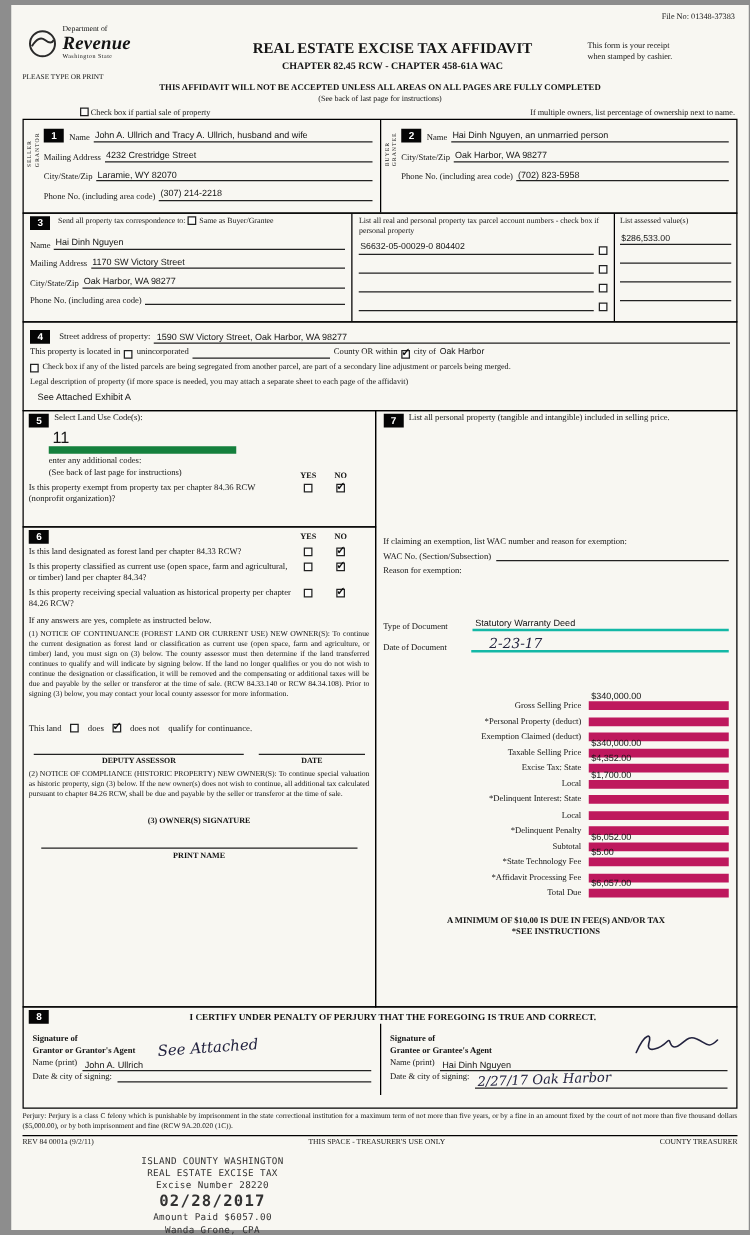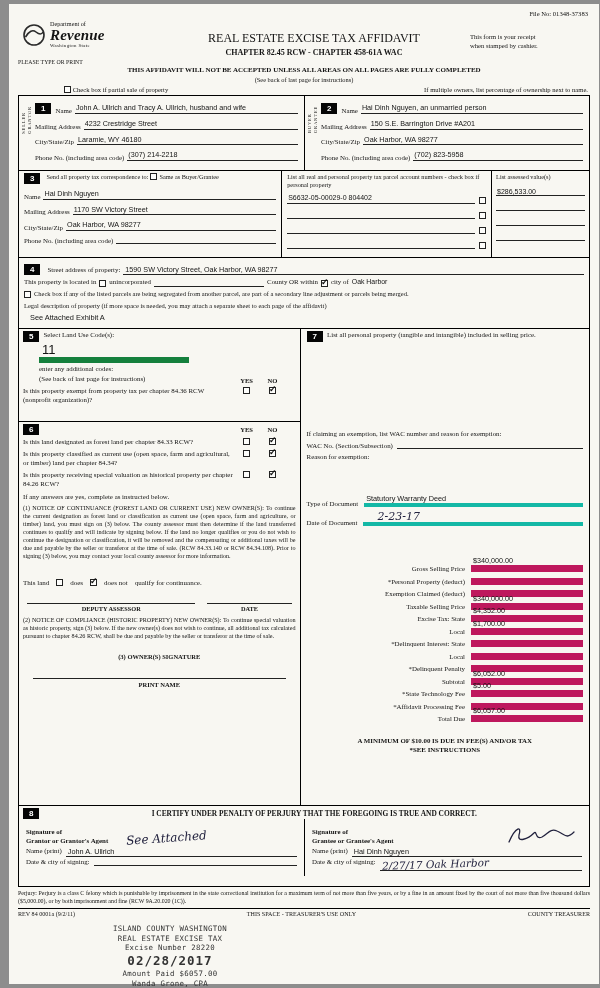--- a/index.html
+++ b/index.html
@@ -14,21 +14,21 @@
 .cb[data-checked="true"]::after{content:"✓";position:absolute;left:-1px;top:-4px;font-size:9px;font-weight:bold;color:#101010}
 
 
 .hdr{position:relative;height:86px}
 .file-no{position:absolute;top:1px;right:2px;font-size:6.6px}
 .logo{position:absolute;left:4px;top:12px;display:flex;align-items:center;gap:4px}
 .lg-dept{font-size:6.2px;line-height:1.1}
 .lg-name{font-size:15px;font-weight:bold;font-style:italic;line-height:1;letter-spacing:.2px}
 .lg-state{font-size:4.8px;line-height:1.3;letter-spacing:.4px}
 .titles{position:absolute;left:160px;right:140px;top:22px;text-align:center}
-.title{font-size:12px;font-weight:normal;white-space:nowrap}
+.title{font-size:12px;font-weight:bold;white-space:nowrap}
 .subtitle{font-size:8px;font-weight:bold;margin-top:2px}
 .receipt{position:absolute;right:2px;top:24px;width:118px;font-size:6.6px;line-height:1.3}
 .please{position:absolute;left:0;top:50px;font-size:5.8px}
 .warn{position:absolute;left:0;right:0;top:57px;text-align:center;font-weight:bold;font-size:7px}
 .seeback{position:absolute;left:0;right:0;top:66.5px;text-align:center;font-size:6.4px}
 .partial{position:absolute;left:46px;right:2px;top:77px;display:flex;justify-content:space-between;font-size:6.6px;align-items:flex-end;gap:4px}
 
 
 .parties{display:flex;border:1px solid #000;min-height:76px}
 .party{width:50%;position:relative;padding:1px 6px 6px 16px}
@@ -85,21 +85,21 @@
 .depcap{text-align:center;font-weight:bold;font-size:6.3px;margin-top:1.5px}
 .ownercap{text-align:center;font-weight:bold;font-size:6.5px;margin-top:13px}
 .ownercap.tight{margin-top:2px}
 .ownerline{border-bottom:1px solid #222;margin:18px 10px 0}
 
 
 .sp1{height:88px}.sp2{height:30px}.sp3{height:34px}
 .wacrow{display:flex;align-items:flex-end;margin-top:4px}
 .wacrow .wline{flex:1;border-bottom:1px solid #222;margin-left:4px;height:8px}
 .docrow{display:flex;align-items:flex-end;margin-top:4px}
-.docrow .val{flex:1;border-bottom:4px solid #14b8a6;margin-left:6px;font-family:"Liberation Sans",sans-serif;font-size:7.3px;padding:0 2px}
+.docrow .val{flex:1;border-bottom:2px solid #14b8a6;margin-left:20px;font-family:"Liberation Sans",sans-serif;font-size:7.3px;padding:0 2px}
 .docrow .val.hand{font-family:"DejaVu Serif",serif;font-size:11px;line-height:1;padding-left:14px}
 .mrow{display:flex;align-items:flex-end;height:12.5px}
 .ml{flex:1;text-align:right;font-size:6.9px;white-space:nowrap}
 .mv{width:112px;margin-left:6px;border-bottom:7px solid #be185d;text-align:left;font-family:"Liberation Sans",sans-serif;font-size:7.2px;padding:0 2px;flex:none}
 .minnote{text-align:center;font-weight:bold;font-size:6.9px;margin-top:15px}
 .minnote.tight{margin-top:2px}
 
 
 .sec8{border:1px solid #000;margin-top:-1px;min-height:82px;font-size:6.9px}
 .s8hdr{display:flex;align-items:center;padding:2px 4px 0}
@@ -172,40 +172,36 @@
         <span class="badge">1</span>
         <span class="lbl">Name</span>
         <span class="val">John A. Ullrich and Tracy A. Ullrich, husband and wife</span>
       </div>
       <div class="prow">
         <span class="lbl">Mailing Address</span>
         <span class="val">4232 Crestridge Street</span>
       </div>
       <div class="prow">
         <span class="lbl">City/State/Zip</span>
-        <span class="val">Laramie, WY 46180</span>
+        <span class="val">Laramie, WY 82070</span>
       </div>
       <div class="prow">
         <span class="lbl">Phone No. (including area code)</span>
         <span class="val">(307) 214-2218</span>
       </div>
     </div>
     <div class="party">
       <div class="side">
         <span>BUYER</span>
         <span>GRANTEE</span>
       </div>
       <div class="prow">
         <span class="badge">2</span>
         <span class="lbl">Name</span>
         <span class="val">Hai Dinh Nguyen, an unmarried person</span>
-      </div>
-      <div class="prow">
-        <span class="lbl">Mailing Address</span>
-        <span class="val">150 S.E. Barrington Drive #A201</span>
       </div>
       <div class="prow">
         <span class="lbl">City/State/Zip</span>
         <span class="val">Oak Harbor, WA 98277</span>
       </div>
       <div class="prow">
         <span class="lbl">Phone No. (including area code)</span>
         <span class="val">(702) 823-5958</span>
       </div>
     </div>

